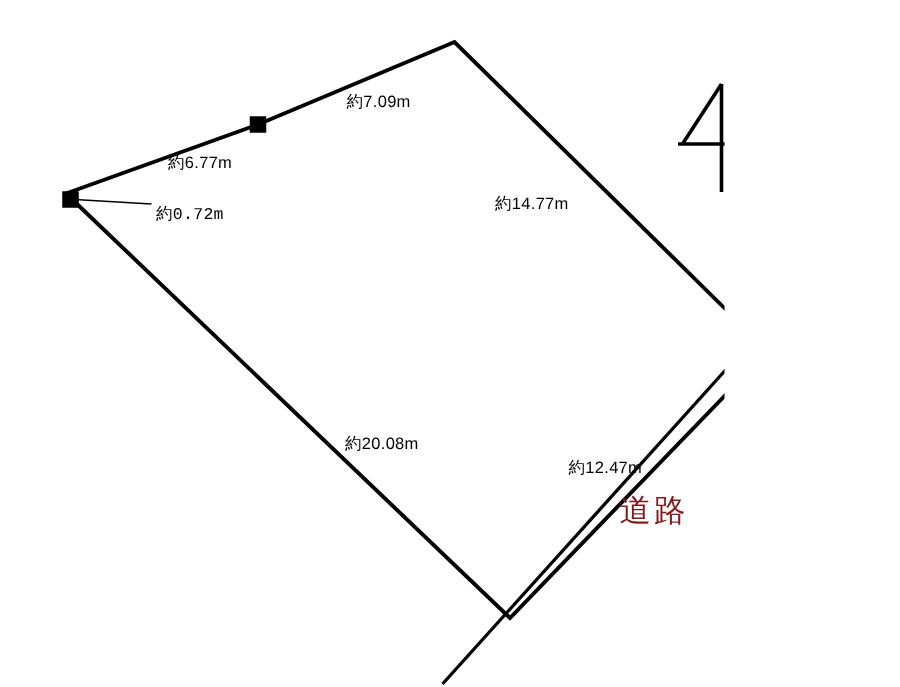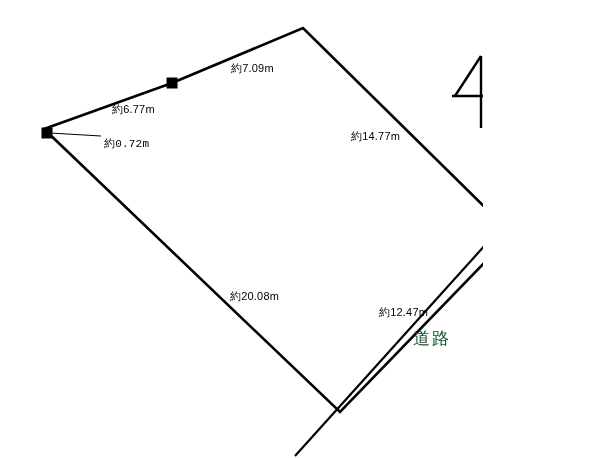--- a/index.html
+++ b/index.html
@@ -30,22 +30,22 @@
     position: absolute;
     color: #000000;
     font-size: 11px;
     font-family: "Liberation Sans", "DejaVu Sans", sans-serif;
     letter-spacing: 0.2px;
     white-space: nowrap;
     line-height: 1;
   }
   .area-label {
     position: absolute;
-    color: #14532d;
-    font-size: 17px;
+    color: #7f1d1d;
+    font-size: 21px;
     font-family: "Liberation Sans", "DejaVu Sans", sans-serif;
     letter-spacing: 2px;
     white-space: nowrap;
     line-height: 1;
     font-weight: 500;
   }
 </style>
 </head>
 <body>
 
@@ -68,21 +68,21 @@
       <line x1="452" y1="96" x2="491" y2="96" stroke="#000000" stroke-width="2.4" stroke-linecap="butt"></line>
     </g>
   </svg>
 
   <span class="dim-label" style="left:231px; top:63px;">約7.09m</span>
 
   <span class="dim-label" style="left:112px; top:104px;">約6.77m</span>
 
   <span class="dim-label" style="left:104px; top:139px;font-family:Liberation Mono, monospace;">約0.72m</span>
 
-  <span class="dim-label" style="left:351px; top:131px;">約14.77m</span>
+  <span class="dim-label" style="left:330px; top:131px;">約14.77m</span>
 
   <span class="dim-label" style="left:230px; top:291px;text-align:center;">約20.08m</span>
 
   <span class="dim-label" style="left:379px; top:307px;">約12.47m</span>
 
   <span class="area-label" style="left:413px; top:330px;">道路</span>
 
 </div>
 
 </body></html>

